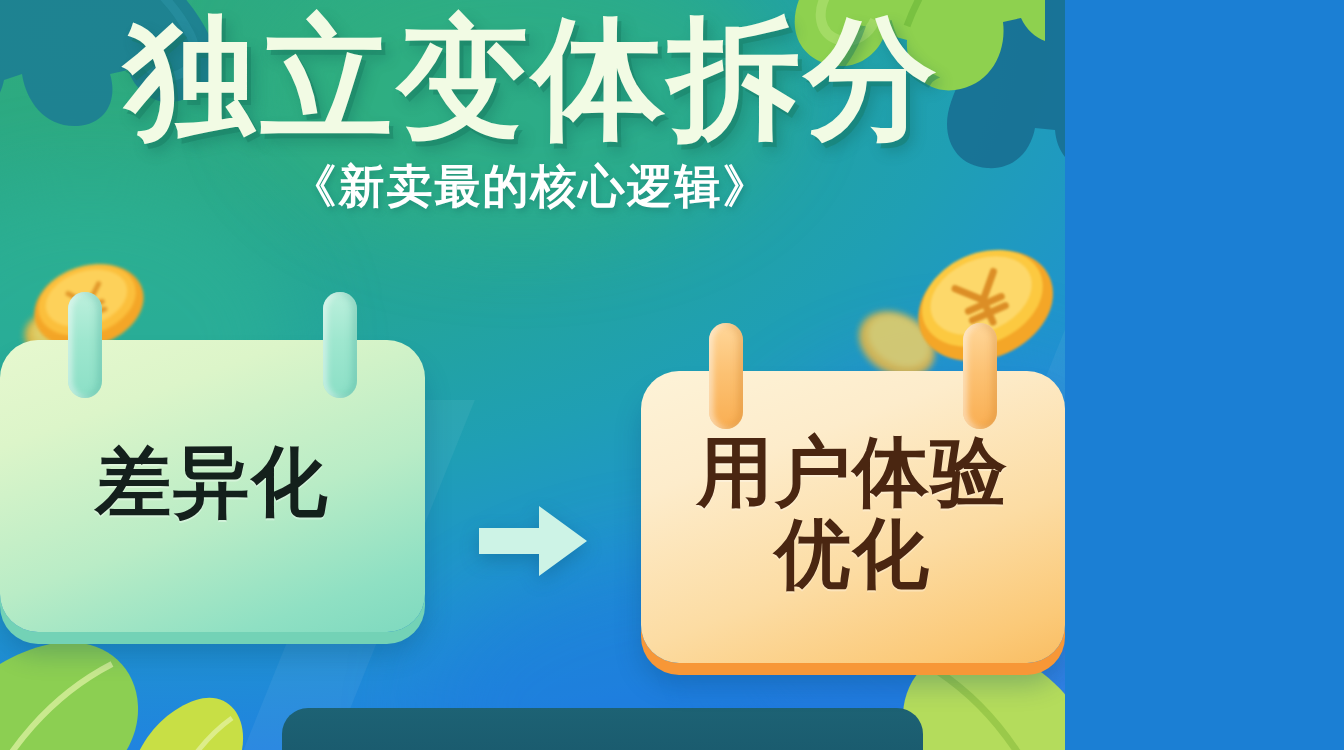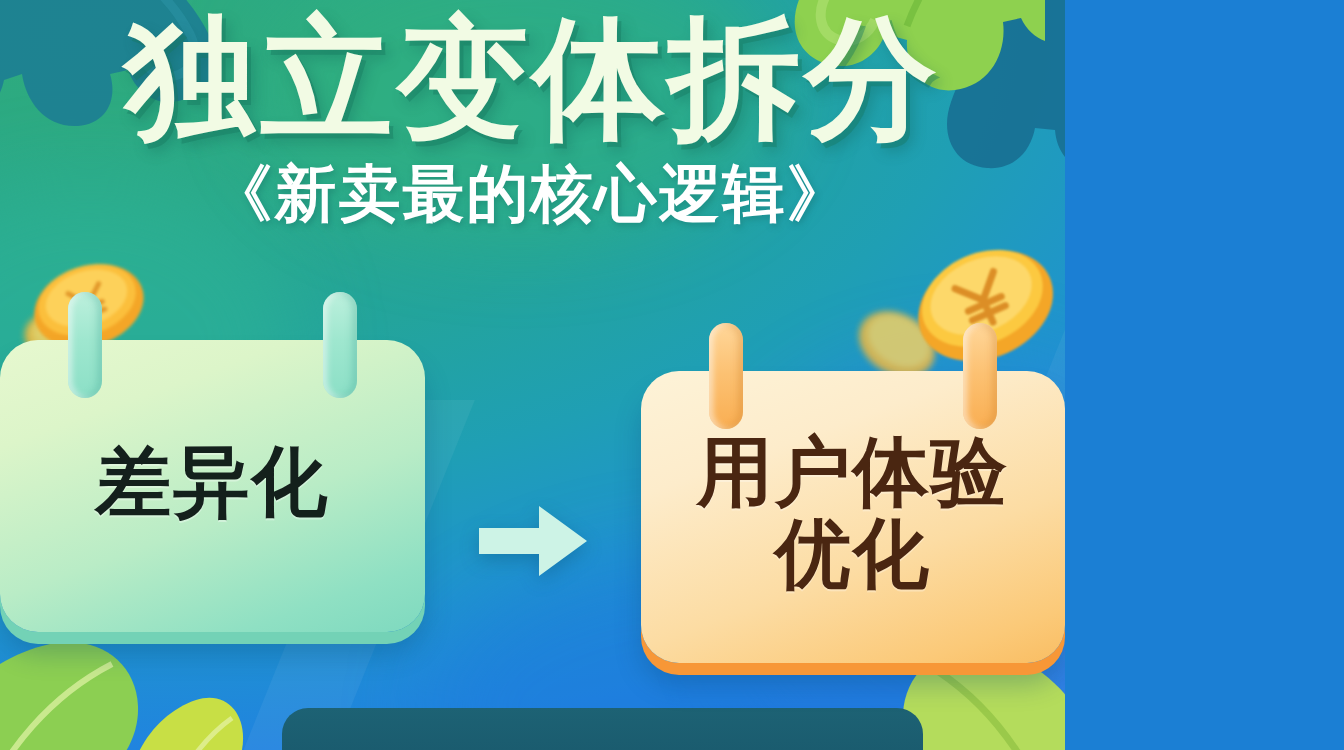--- a/index.html
+++ b/index.html
@@ -88,21 +88,21 @@
     letter-spacing: 4px;
     color: #f2fbe4;
     text-shadow:
       4px 5px 0 rgba(22,120,96,.40),
       7px 9px 14px rgba(14,90,80,.30);
     margin: 0;
     white-space: nowrap;
   }
   .sub-title {
     margin: 16px 4px 0 0;
-    font-size: 62px;
+    font-size: 46px;
     line-height: 1;
     font-weight: 700;
     letter-spacing: 2px;
     color: #ffffff;
     text-shadow: 2px 3px 6px rgba(16,96,92,.35);
     white-space: nowrap;
   }
 
   
   .cards {

